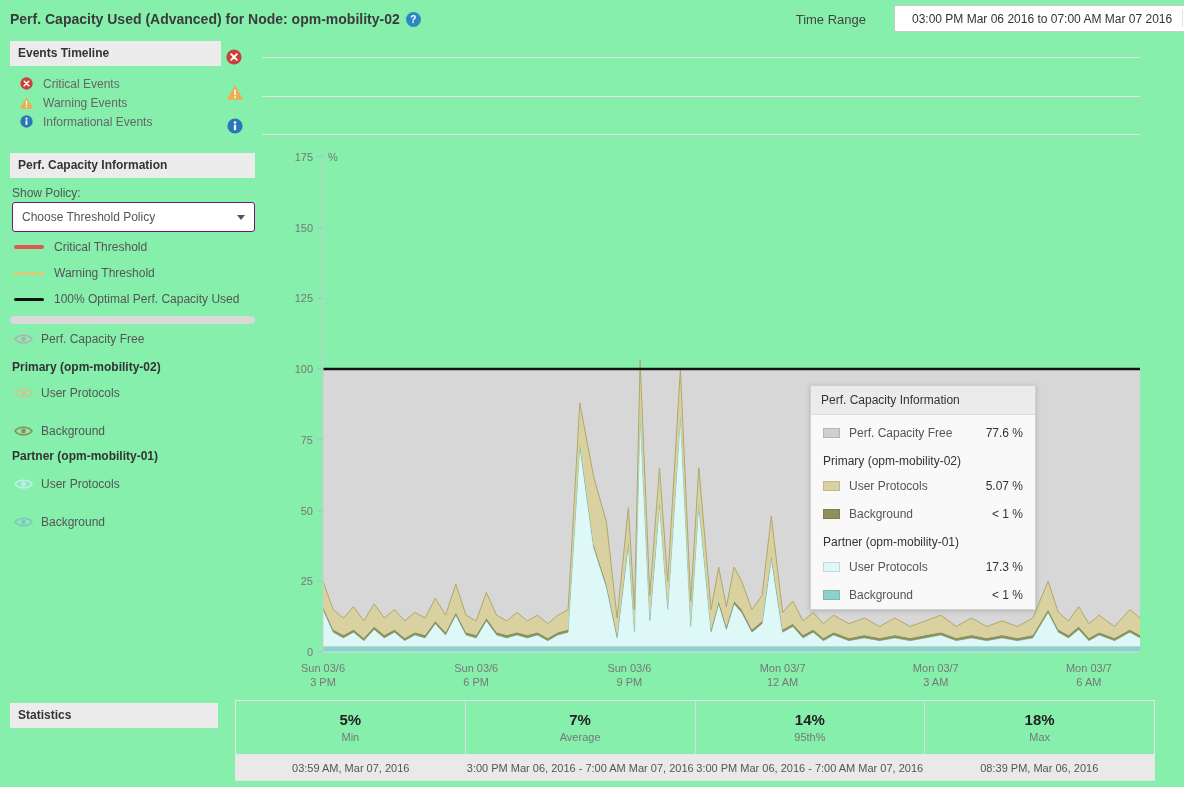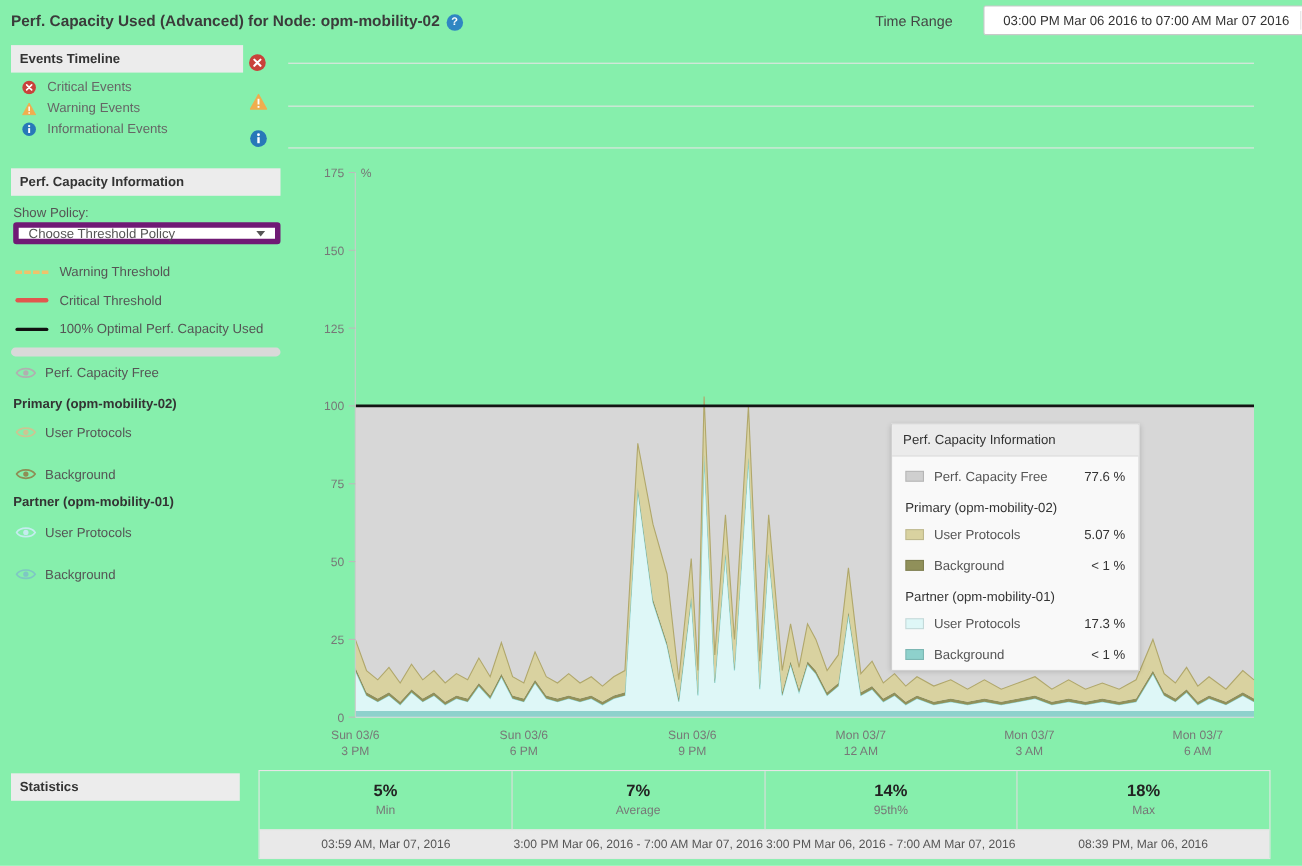--- a/index.html
+++ b/index.html
@@ -7,23 +7,23 @@
   #app { position: relative; width: 1184px; height: 787px; background: #86efac; overflow: hidden; }
   .abs { position: absolute; }
   .page-title { font-size: 14px; font-weight: bold; color: #3b3b3b; }
   .help-badge { display: inline-block; width: 15px; height: 15px; border-radius: 50%; background: #2f86c2; color: #fff; font-size: 10px; line-height: 15px; text-align: center; font-weight: bold; margin-left: 6px; vertical-align: 1px; }
   .tr-label { font-size: 13px; color: #444; }
   .tr-box { display: flex; align-items: center; border: 1px solid #c9c9c9; border-radius: 2px; background: #fff; height: 27px; padding: 0 9px; font-size: 12px; color: #333; }
   .tr-box .val { margin: 0 10px 0 8px; white-space: nowrap; }
   .caret { width: 0; height: 0; border-left: 4px solid transparent; border-right: 4px solid transparent; border-top: 5px solid #555; }
   .tr-caret-wrap { margin-left: auto; padding-left: 8px; border-left: 1px solid #e2e2e2; height: 17px; display: flex; align-items: center; }
   .sec-header { background: #ececec; color: #333; font-weight: bold; font-size: 12px; line-height: 25px; height: 25px; padding: 0 8px; }
-  .legend-row { display: flex; align-items: flex-start; height: 19px; font-size: 12px; color: #666; }
+  .legend-row { display: flex; align-items: flex-end; height: 19px; font-size: 12px; color: #666; }
   .legend-row .ic { width: 15px; height: 15px; margin-right: 8px; display: inline-flex; align-items: center; }
-  .select-box { display: flex; align-items: center; justify-content: space-between; border: 5px solid #701a75; border-radius: 3px; background: #fff; height: 20px; padding: 0 9px; font-size: 12px; color: #555; cursor: pointer; }
+  .select-box { display: flex; align-items: center; justify-content: space-between; border: 1px solid #701a75; border-radius: 3px; background: #fff; height: 30px; padding: 0 9px; font-size: 12px; color: #555; cursor: pointer; }
   .thr-row { display: flex; align-items: center; height: 26px; }
   .thr-swatch { width: 30px; margin-right: 10px; display: inline-block; }
   .thr-label { font-size: 12px; color: #555; }
   .divider-bar { background: #d9d9d9; border-radius: 4px; height: 8px; }
   .toggle-row { display: flex; align-items: center; font-size: 12px; color: #555; cursor: pointer; }
   .toggle-row .eye { margin-right: 8px; display: inline-flex; }
   .group-label { font-size: 12px; font-weight: bold; color: #333; }
   .tl-line { height: 1px; background: #e4e4e4; }
   .tooltip { border: 1px solid #d0d0d0; background: rgba(250,250,250,0.96); box-shadow: 0 1px 5px rgba(0,0,0,0.18); width: 226px; }
   .tooltip-header { background: #ebebeb; font-size: 12px; color: #333; padding: 7px 10px; border-bottom: 1px solid #ddd; }
@@ -101,26 +101,26 @@
     </div>
 
   <div class="abs sec-header" style="left:10px; top:153px; width:245px;">Perf. Capacity Information</div>
   <div class="abs" style="left:12px; top:186px; font-size:12px; color:#555;">Show Policy:</div>
   <div class="abs select-box" style="left:12px; top:202px; width:243px;">
     <span>Choose Threshold Policy</span>
     <span class="caret"></span>
   </div>
   <div class="abs" id="threshold-legend" style="left:14px; top:234px;">
       <div class="thr-row">
+        <span class="thr-swatch" style="height:4px; background:#e2574e; border-radius:2px"></span>
+        <span class="thr-label">Critical Threshold</span>
+      </div>
+      <div class="thr-row">
         <span class="thr-swatch" style="border-top:3px dashed #efc26b"></span>
         <span class="thr-label">Warning Threshold</span>
-      </div>
-      <div class="thr-row">
-        <span class="thr-swatch" style="height:4px; background:#e2574e; border-radius:2px"></span>
-        <span class="thr-label">Critical Threshold</span>
       </div>
       <div class="thr-row">
         <span class="thr-swatch" style="height:3px; background:#111111; border-radius:2px"></span>
         <span class="thr-label">100% Optimal Perf. Capacity Used</span>
       </div>
     </div>
   <div class="abs divider-bar" style="left:10px; top:316px; width:245px;"></div>
   <div id="series-toggle-anchor"></div>
 
   <div class="abs sec-header" style="left:10px; top:703px; width:208px;">Statistics</div>

